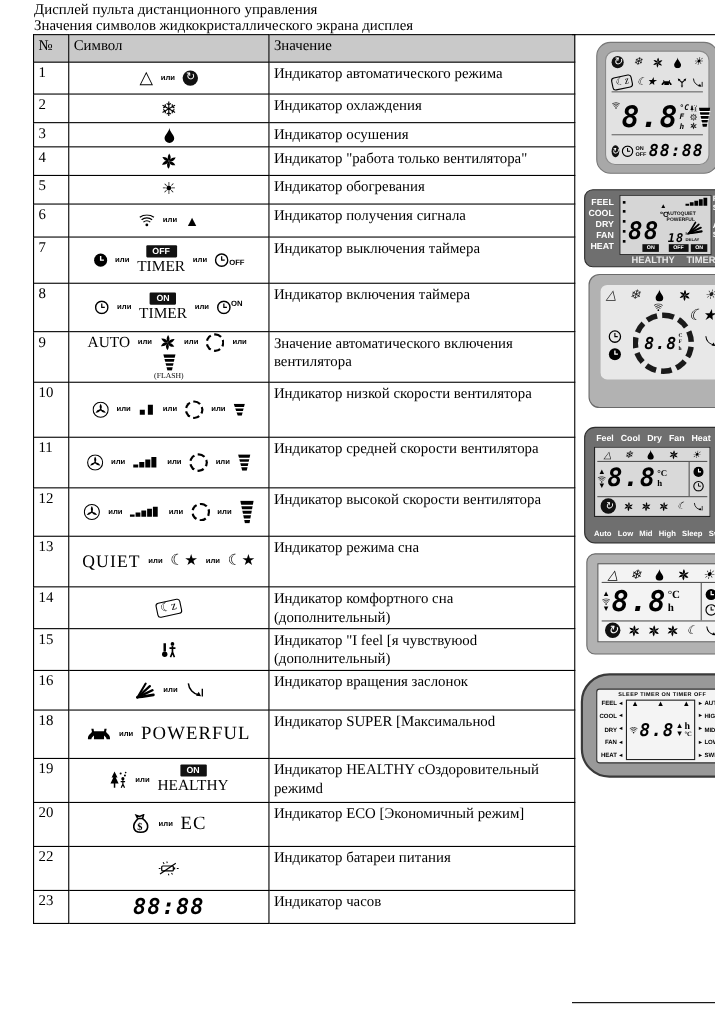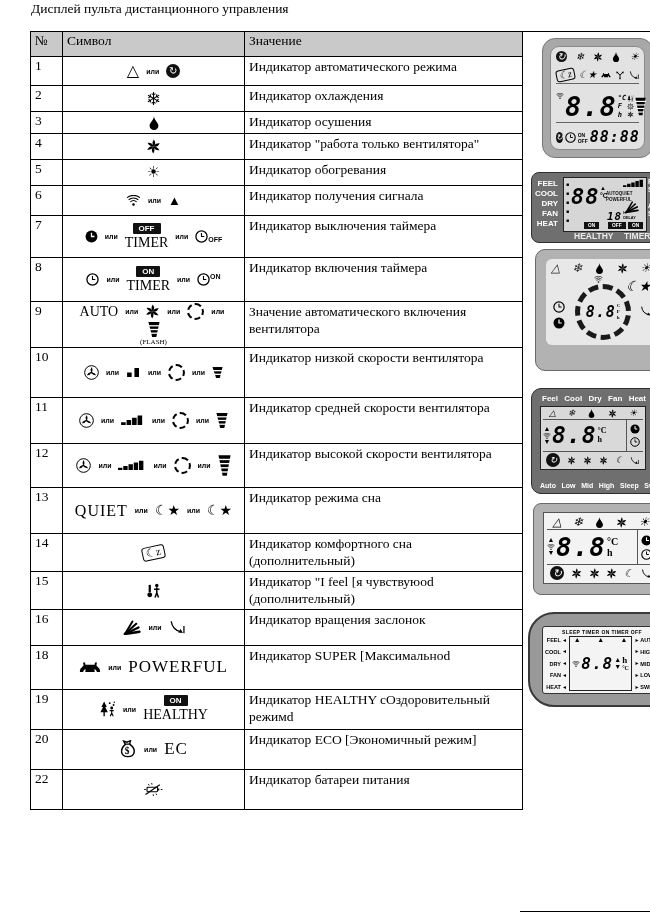--- a/index.html
+++ b/index.html
@@ -72,21 +72,21 @@
   .d1 .bot svg{width:11px;height:11px;}
   .d1 .oncol{display:flex;flex-direction:column;font-size:5px;line-height:1.2;}
   .d1 .oncol b{font-family:"Liberation Sans",sans-serif;}
   .d1 .med{font-size:15px;}
 
   
   .d2{left:504px;top:172px;width:141px;height:71px;background:#6f6f6f;border-radius:8px;border:1px solid #2e2e2e;}
   .d2 .sl{position:absolute;color:#fff;font-size:8px;width:26px;text-align:right;}
   .d2-lcd{position:absolute;left:31px;top:4px;width:82px;height:53px;background:#d6d6d6;border:1px solid #222;}
   .d2-lcd .sq{position:absolute;left:2px;}
-  .d2 .temp{position:absolute;left:7px;top:8px;font-size:22px;text-align:right;}
+  .d2 .temp{position:absolute;left:7px;top:22px;font-size:22px;text-align:right;}
   .d2 .tup{position:absolute;left:36px;top:7px;font-size:6px;}
   .d2 .tdeg{position:absolute;left:36px;top:14px;font-size:7px;font-weight:bold;}
   .d2 .bars{position:absolute;right:1px;top:1px;} .d2 .bars svg{width:22px;height:9px;}
   .d2 .aq{position:absolute;left:42px;top:13px;font-size:4.5px;color:#111;}
   .d2 .pw{position:absolute;left:42px;top:19px;font-size:4.5px;color:#111;}
   .d2 .lv{position:absolute;left:60px;top:23px;} .d2 .lv svg{width:15px;height:12px;}
   .d2 .dly{position:absolute;left:43px;top:33px;display:flex;align-items:flex-start;}
   .d2 .dly .seg{font-size:11px;}
   .d2 .dly .hrd{display:flex;flex-direction:column;font-size:3.8px;margin-left:1px;line-height:1.3;}
   .d2 .bdg{position:absolute;bottom:2px;background:#111;color:#fff;font-size:4.8px;padding:1px 4px;font-family:"Liberation Sans",sans-serif;font-weight:bold;}
@@ -153,20 +153,21 @@
   .d6 .udcol{display:flex;flex-direction:column;font-size:4px;line-height:1.2;}
   .d6 .u6{display:flex;flex-direction:column;line-height:1;font-weight:bold;}
   .d6 .u6 .uh{font-size:9px;} .d6 .u6 .ud{font-size:6px;}
 </style>
 </head>
 <body>
 
 <div class="page">
 
   <div class="title t1">Дисплей пульта дистанционного управления</div>
+  <div class="title t2">Значения символов жидкокристаллического экрана дисплея</div>
 
   <table class="tbl">
     <colgroup>
         <col style="width:32px">
         <col style="width:182px">
         <col style="width:278px">
       </colgroup>
     <thead>
       <tr>
         <th>№</th>
@@ -634,20 +635,31 @@
                     <line x1="12.6" y1="11.4" x2="13.6" y2="13"></line>
                     <line x1="8" y1="0" x2="8.4" y2="1.8"></line>
                     <line x1="9.6" y1="12.2" x2="10" y2="14"></line>
                   </g>
                 </svg>
               </span>
             </div>
           </td>
           <td>
             <div class="val">Индикатор батареи питания</div>
+          </td>
+        </tr>
+        <tr style="height: 30px;">
+          <td class="num">23</td>
+          <td class="sym">
+            <div class="symwrap">
+              <span class="seg-xl">88:88</span>
+            </div>
+          </td>
+          <td>
+            <div class="val">Индикатор часов</div>
           </td>
         </tr>
       </tbody>
   </table>
 
   <div class="rline" style="top:31px"></div>
   <div class="rline" style="top:911px"></div>
 
   <div class="disp d1">
     <div class="d1-lcd">

